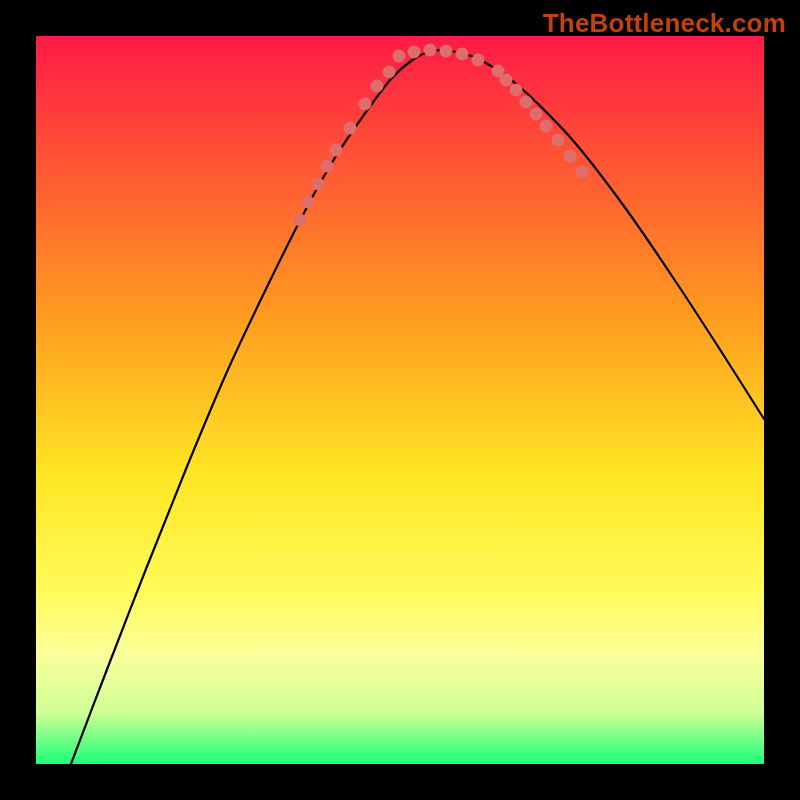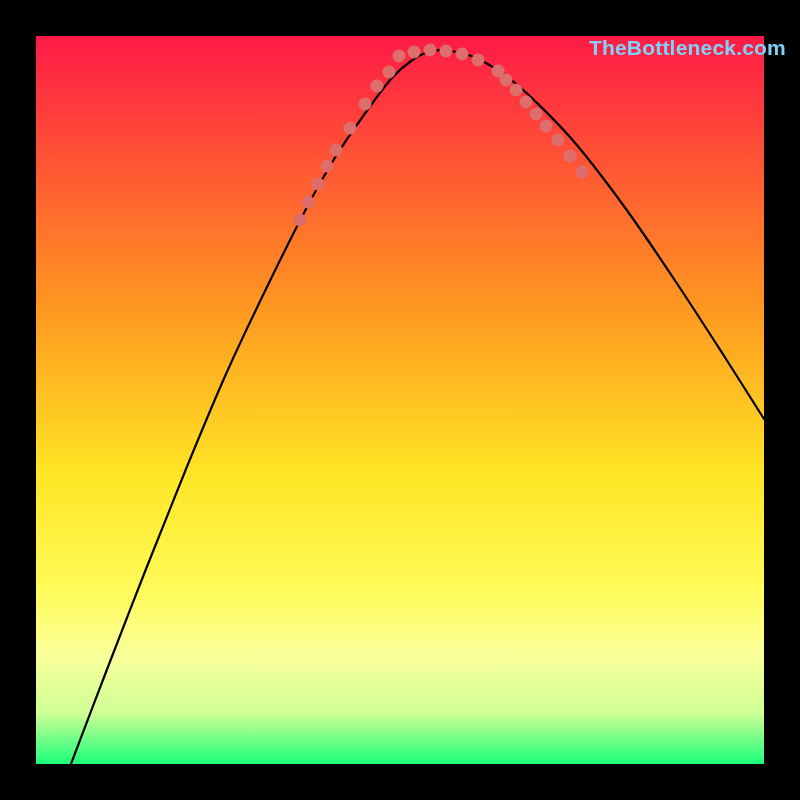--- a/index.html
+++ b/index.html
@@ -21,26 +21,25 @@
   }
   .gradient {
     position: absolute;
     left: 0; top: 0;
     width: 100%; height: 100%;
   }
   .watermark {
     position: absolute;
     top: 8px;
     right: 14px;
-    color: #7dd3fc;
-    font-size: 21px;
+    color: #c2410c;
+    font-size: 26px;
     font-weight: 600;
     letter-spacing: 0.2px;
     user-select: none;
-    margin-top: 28px;
   }
   svg.curve {
     position: absolute;
     left: 0; top: 0;
     width: 100%;
     height: 100%;
     overflow: visible;
   }
 </style>
 </head>

